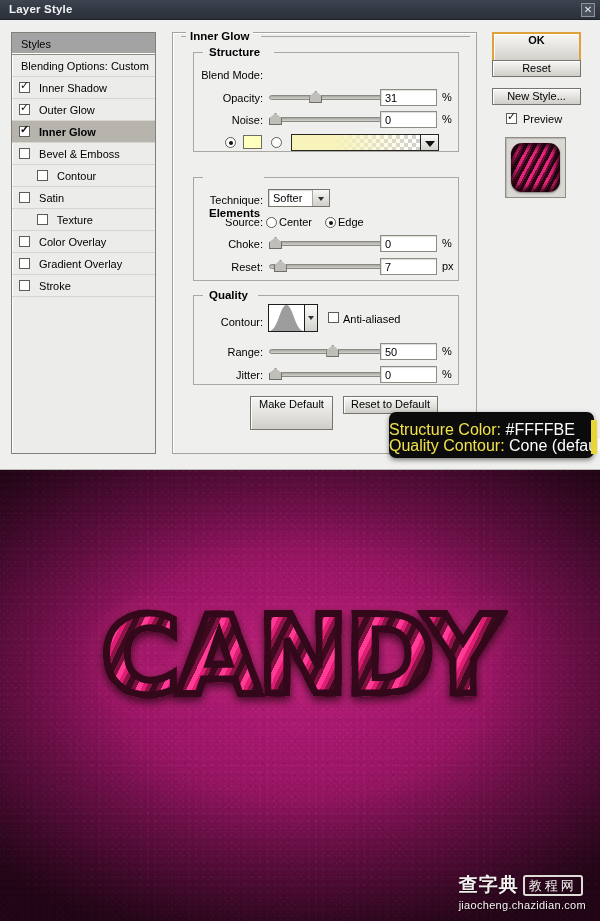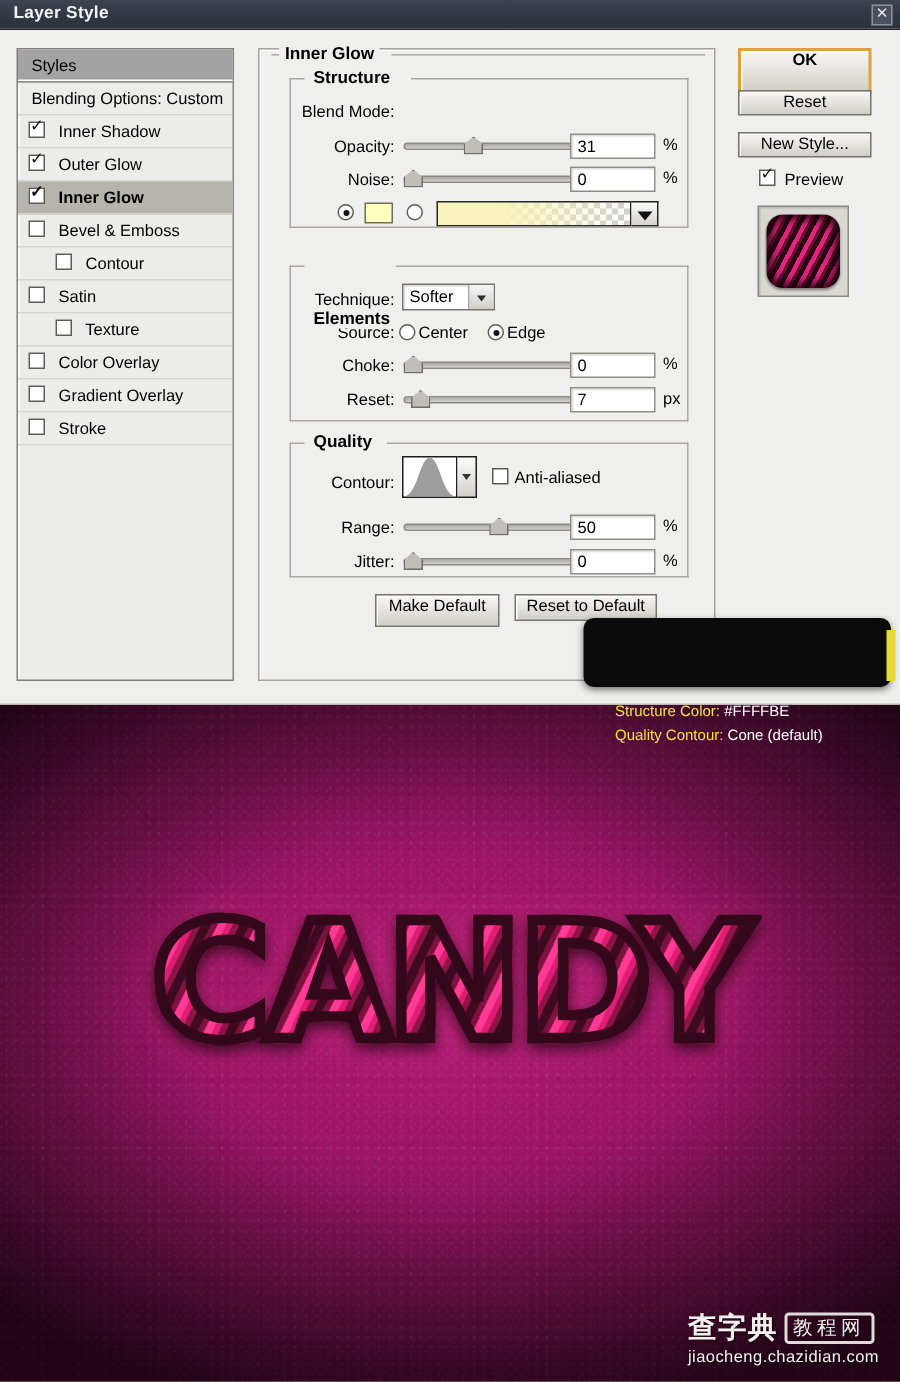--- a/index.html
+++ b/index.html
@@ -204,23 +204,22 @@
     position:absolute; font-size:11px; white-space:nowrap; cursor:pointer;
   }
 
   
   #tooltip {
     position:absolute; left:389px; top:412px; width:205px; height:46px;
     background:#0b0b0b; border-radius:7px; z-index:40;
     box-shadow:0 2px 5px rgba(0,0,0,.5);
   }
   #tooltip .trow {
-    position:absolute; left:21px; white-space:nowrap; font-size:10px;
+    position:absolute; left:0; white-space:nowrap; font-size:16px;
     color:#ffffff;
-    margin-top:48px;
   }
   #tooltip .tkey { color:#f2e14a; }
   #tooltip .ystrip {
     position:absolute; right:-3px; top:8px; width:6px; height:34px;
     background:#e8d536;
   }
 
   
   #artwork {
     position:absolute; left:0; top:470px; width:600px; height:451px;
@@ -458,21 +457,21 @@
     <div class="lab" style="left:18px; top:336px; width:72px;">Jitter:</div>
     <div class="sld" style="left:96px; top:334px; width:122px;">
       <div class="track"></div>
       <div class="thumb" style="left:0%;"></div>
     </div>
     <div class="numin" style="left:207px; top:333px;">
       <span>0</span>
     </div>
     <div class="unit" style="left:269px; top:335px;">%</div>
 
-    <div class="btn" style="left:77px; top:363px; width:83px; height:22px;">
+    <div class="btn" style="left:77px; top:363px; width:83px; height:34px;">
       <span>Make Default</span>
     </div>
     <div class="btn" style="left:170px; top:363px; width:95px; height:18px;">
       <span>Reset to Default</span>
     </div>
   </div>
 
   <div class="btn prim" style="left:492px; top:32px; width:89px; height:31px;font-weight:bold;">
     <span>OK</span>
   </div>

